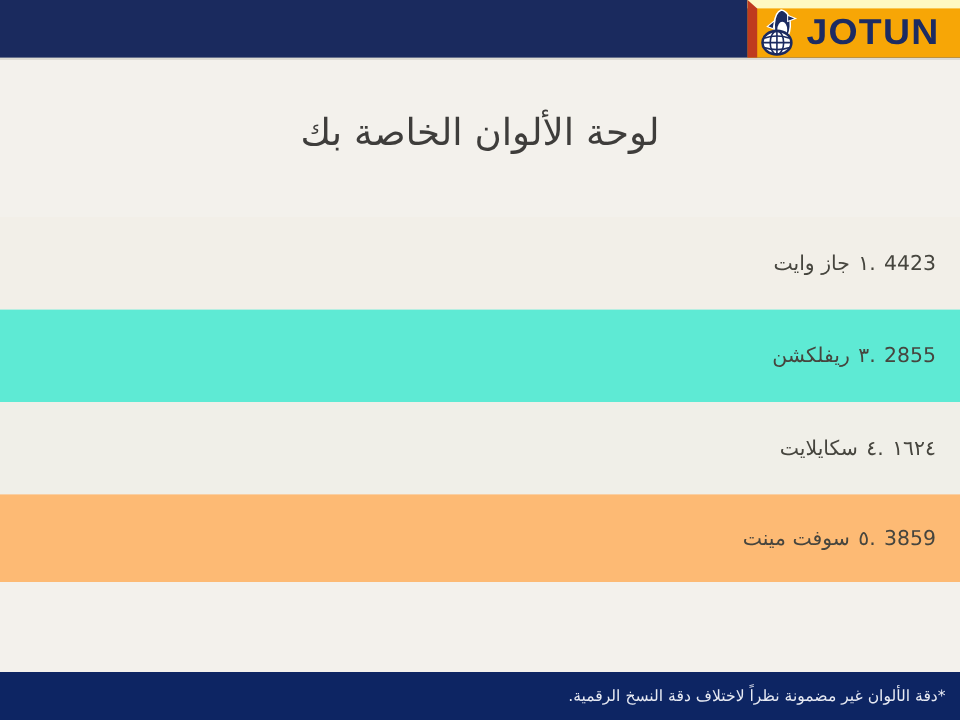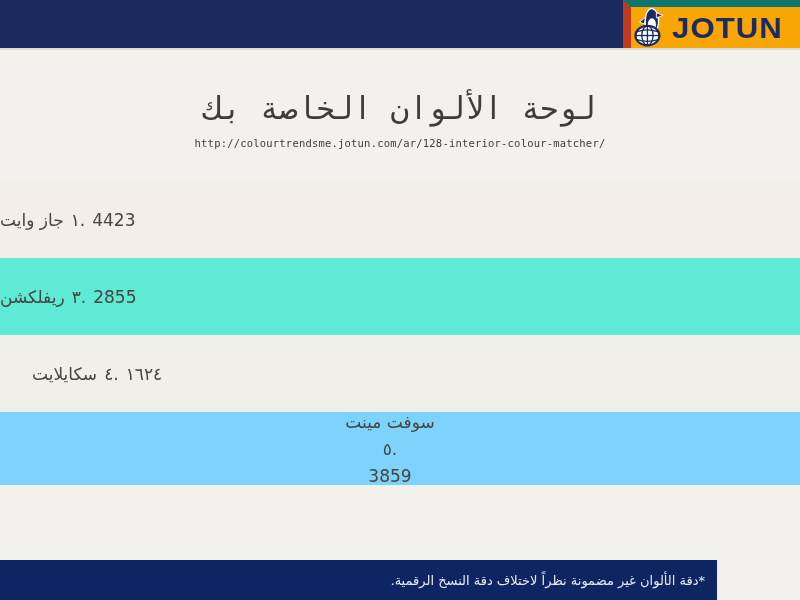--- a/index.html
+++ b/index.html
@@ -5,43 +5,43 @@
   html,body{margin:0;padding:0;}
   body{width:800px;height:600px;overflow:hidden;background:#f3f1ec;
        font-family:"DejaVu Sans",sans-serif;}
   .page{position:relative;width:800px;height:600px;}
 
   
   .topbar{position:relative;height:48px;background:#1a2a5e;
           border-bottom:2px solid #dddbd4;box-sizing:content-box;}
   .logo{position:absolute;top:0;right:0;width:177px;height:48px;
         box-sizing:border-box;background:#f7a606;
-        border-top:7px solid #0f766e;border-left:8px solid #bf3a1e;
+        border-top:7px solid #fef9c3;border-left:8px solid #bf3a1e;
         display:flex;align-items:center;gap:3px;padding-left:2px;cursor:pointer;}
   .emblem{width:36px;height:41px;flex:0 0 auto;}
   .wordmark{font-family:"Liberation Sans",sans-serif;font-weight:800;
             font-size:30px;letter-spacing:1px;color:#1c2b62;line-height:1;
             transform:scaleX(1.04);transform-origin:left center;}
 
   
   .intro{height:131px;text-align:center;background:#f3f1ec;}
   .title{margin:0;padding-top:44px;font-size:31px;font-weight:300;
-         color:#3e3d3b;direction:rtl;line-height:1.1;font-family:Liberation Mono, monospace;}
+         color:#3e3d3b;direction:rtl;line-height:1.1;}
   .url{margin-top:9px;font-family:"DejaVu Sans Mono",monospace;
        font-size:10.5px;letter-spacing:.2px;color:#3c3c3c;}
 
   
   .rows{width:800px;}
-  .row{height:77px;display:flex;align-items:center;
+  .row{height:77px;display:flex;align-items:center;justify-content:flex-end;
        gap:7px;padding-right:20px;box-sizing:border-box;
        font-size:17px;color:#46453e;direction:ltr;}
   .row:last-child{height:73px;}
 
   
-  .bottombar{position:absolute;left:0;bottom:0;width:717px;height:40px;
+  .bottombar{position:absolute;left:0;bottom:0;width:800px;height:40px;
              background:#0d2563;display:flex;align-items:center;
              direction:rtl;padding:0 12px;box-sizing:border-box;}
   .bottombar span{color:#e7eaf3;font-size:13px;letter-spacing:.1px;}
 </style>
 </head>
 <body>
 
 <div class="page">
 
   <header class="topbar">
@@ -60,21 +60,20 @@
         <path d="M4,28 Q16,23.5 28,28" fill="none" stroke="#1b2a60" stroke-width="1.5"></path>
         <line x1="2.8" y1="32" x2="29.2" y2="32" stroke="#1b2a60" stroke-width="1.5"></line>
         <path d="M4,36.5 Q16,40.5 28,36.5" fill="none" stroke="#1b2a60" stroke-width="1.5"></path>
       </svg>
       <span class="wordmark">JOTUN</span>
     </div>
   </header>
 
   <section class="intro">
     <h1 class="title">لوحة الألوان الخاصة بك</h1>
-    <div class="url">http://colourtrendsme.jotun.com/ar/128-interior-colour-matcher/</div>
   </section>
 
   <main class="rows">
 
       <div class="row" style="background: rgb(242, 239, 232);">
         <span class="cname">جاز وايت</span>
         <span class="cnum">١.</span>
         <span class="ccode">4423</span>
       </div>
 
@@ -84,21 +83,21 @@
         <span class="cnum">٣.</span>
         <span class="ccode">2855</span>
       </div>
 
       <div class="row" style="background: rgb(240, 239, 232); padding-left: 32px;">
         <span class="cname">سكايلايت</span>
         <span class="cnum">٤.</span>
         <span class="ccode">١٦٢٤</span>
       </div>
 
-      <div class="row" style="background: #7dd3fc; flex-direction: column;">
+      <div class="row" style="background: #fdba74;">
         <span class="cname">سوفت مينت</span>
         <span class="cnum">٥.</span>
         <span class="ccode">3859</span>
       </div>
     </main>
 
   <footer class="bottombar">
     <span>*دقة الألوان غير مضمونة نظراً لاختلاف دقة النسخ الرقمية.</span>
   </footer>
 

